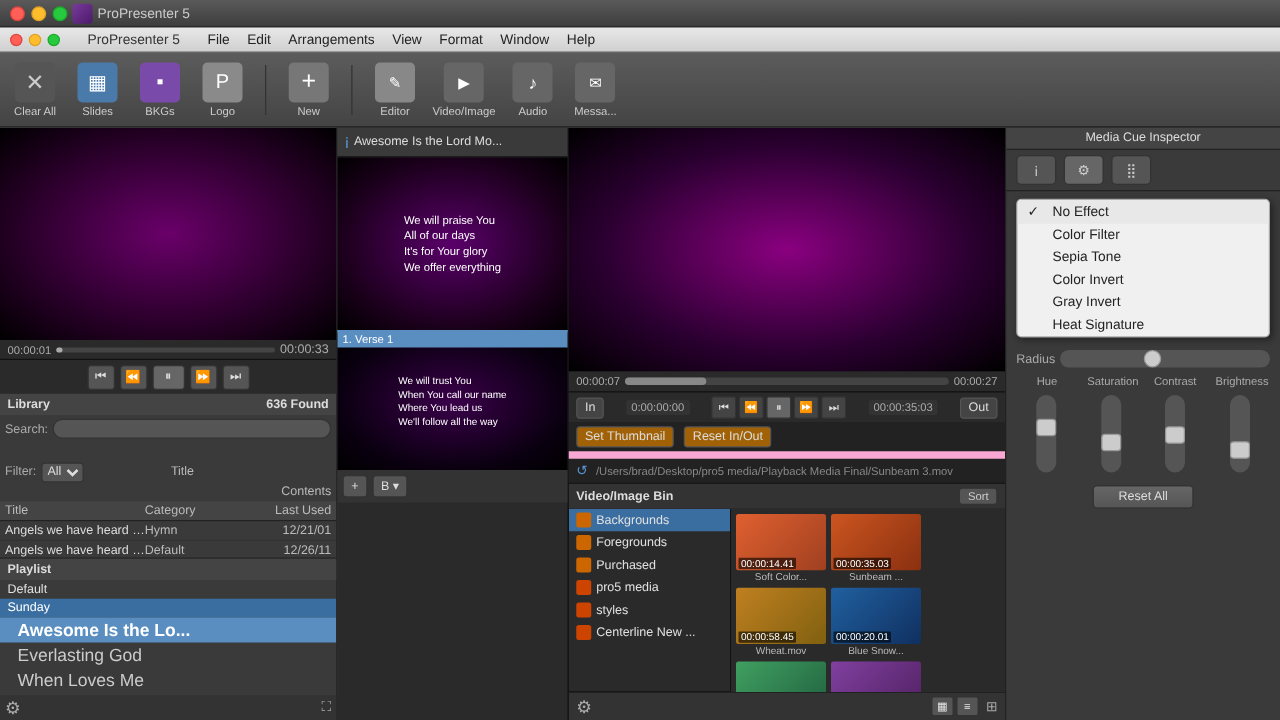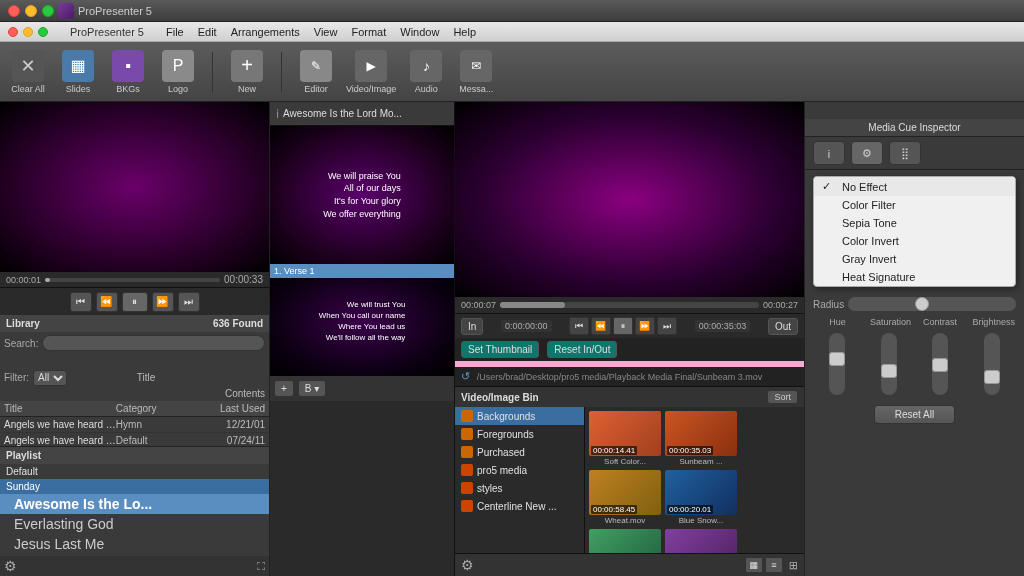--- a/index.html
+++ b/index.html
@@ -63,39 +63,39 @@
     .playlist-item.selected { background: #3a6ea0; color: white; }
     .playlist-sub { padding: 2px 14px; font-size: 14px; cursor: pointer; color: #ccc; }
     .playlist-sub.active { background: #5a8ec0; color: white; font-weight: bold; }
     .playlist-bottom { display: flex; align-items: center; gap: 4px; padding: 2px 4px; background: #333; }
 
     
     .center-panel { width: 185px; background: #2a2a2a; border-right: 1px solid #111; display: flex; flex-direction: column; }
     .center-header { background: #3a3a3a; padding: 3px 6px; font-size: 10px; color: #ddd; border-bottom: 1px solid #111; display: flex; align-items: center; gap: 4px; }
     .slide-preview { height: 140px; background: #000; position: relative; cursor: pointer; border-bottom: 2px solid #5a8ec0; }
     .slide-bg { width: 100%; height: 100%; background: radial-gradient(ellipse at center, #5a006a 0%, #1a001a 70%, #000 100%); display: flex; align-items: center; justify-content: center; }
-    .slide-text { color: white; font-size: 9px; text-align: right; line-height: 1.4; }
+    .slide-text { color: white; font-size: 9px; text-align: left; line-height: 1.4; }
     .slide-label { background: #5a8ec0; padding: 2px 4px; font-size: 9px; color: white; }
     .slide-preview2 { height: 110px; background: #000; cursor: pointer; }
     .slide-bg2 { width: 100%; height: 100%; background: radial-gradient(ellipse at center, #3a004a 0%, #0a0010 70%, #000 100%); display: flex; align-items: center; justify-content: center; }
     .center-bottom { display: flex; gap: 4px; padding: 4px; background: #333; }
     .center-btn { background: #555; border: 1px solid #333; border-radius: 3px; padding: 2px 6px; font-size: 10px; color: #ddd; cursor: pointer; display: flex; align-items: center; gap: 2px; }
 
     
     .video-panel { flex: 1; background: #1a1a1a; display: flex; flex-direction: column; }
     .video-preview { height: 195px; background: #000; position: relative; }
     .video-bg { width: 100%; height: 100%; background: radial-gradient(ellipse at center, #8a0080 0%, #2a0030 60%, #000 100%); }
     .video-controls { background: #2a2a2a; padding: 3px 6px; display: flex; align-items: center; gap: 4px; }
     .video-time { font-size: 9px; color: #aaa; }
     .video-progress { flex: 1; height: 6px; background: #444; border-radius: 3px; position: relative; }
     .video-btn { width: 20px; height: 18px; background: #444; border: 1px solid #333; border-radius: 2px; display: flex; align-items: center; justify-content: center; font-size: 9px; cursor: pointer; color: #ddd; }
     .video-transport { background: #2a2a2a; display: flex; align-items: center; justify-content: space-between; padding: 3px 6px; gap: 3px; border-top: 1px solid #111; }
     .in-out-btn { background: #444; border: 1px solid #555; border-radius: 3px; padding: 2px 6px; font-size: 10px; color: #ddd; cursor: pointer; }
     .transport-group { display: flex; gap: 2px; }
-    .set-btn { background: #0f766e; border: 1px solid #555; border-radius: 3px; padding: 2px 6px; font-size: 10px; color: #ddd; cursor: pointer; margin: 4px 6px; }
+    .set-btn { background: #a16207; border: 1px solid #555; border-radius: 3px; padding: 2px 6px; font-size: 10px; color: #ddd; cursor: pointer; margin: 4px 6px; }
 
     .file-path { padding: 3px 6px; font-size: 9px; color: #888; background: #222; border-top: 6px solid #f9a8d4; }
 
     
     .bin-panel { flex: 1; display: flex; flex-direction: column; overflow: hidden; }
     .bin-header { background: #333; padding: 3px 6px; font-size: 10px; font-weight: bold; color: #ddd; display: flex; justify-content: space-between; align-items: center; border-top: 1px solid #111; }
     .bin-sort-btn { background: #555; border: 1px solid #333; border-radius: 3px; padding: 1px 6px; font-size: 9px; color: #ccc; cursor: pointer; }
     .bin-sidebar { display: flex; flex: 1; overflow: hidden; }
     .bin-tree { width: 130px; background: #2a2a2a; border-right: 1px solid #111; overflow-y: auto; }
     .bin-tree-item { display: flex; align-items: center; gap: 4px; padding: 3px 6px; font-size: 10px; cursor: pointer; }
@@ -105,21 +105,21 @@
     .bin-item { width: 72px; display: flex; flex-direction: column; align-items: center; cursor: pointer; }
     .bin-thumb { width: 72px; height: 45px; border-radius: 2px; position: relative; overflow: hidden; }
     .bin-time { position: absolute; bottom: 1px; left: 2px; font-size: 8px; color: white; background: rgba(0,0,0,0.6); padding: 0 2px; border-radius: 1px; }
     .bin-label { font-size: 8px; color: #bbb; text-align: center; margin-top: 1px; width: 100%; white-space: nowrap; overflow: hidden; text-overflow: ellipsis; }
     .bin-bottom { display: flex; align-items: center; justify-content: space-between; padding: 3px 6px; background: #333; border-top: 1px solid #111; }
     .view-toggle { display: flex; gap: 2px; }
     .view-btn { width: 18px; height: 16px; background: #555; border: 1px solid #333; border-radius: 2px; display: flex; align-items: center; justify-content: center; font-size: 9px; cursor: pointer; }
 
     
     .right-panel { width: 220px; background: #3a3a3a; border-left: 1px solid #222; display: flex; flex-direction: column; }
-    .inspector-header { background: #444; padding: 3px 6px; font-size: 10px; color: #ddd; text-align: center; border-bottom: 1px solid #222; margin-top: 17px; }
+    .inspector-header { background: #444; padding: 3px 6px; font-size: 10px; color: #ddd; text-align: center; border-bottom: 1px solid #222; }
     .inspector-tabs { display: flex; background: #3a3a3a; padding: 4px 8px; gap: 6px; border-bottom: 1px solid #222; }
     .insp-tab { width: 32px; height: 24px; background: #555; border: 1px solid #333; border-radius: 4px; display: flex; align-items: center; justify-content: center; cursor: pointer; font-size: 11px; color: #ccc; }
     .insp-tab.active { background: #666; }
 
     
     .dropdown-overlay { position: relative; margin: 6px 8px; }
     .dropdown-menu { background: #f0f0f0; border: 1px solid #aaa; border-radius: 4px; overflow: hidden; box-shadow: 2px 2px 6px rgba(0,0,0,0.4); }
     .dropdown-item { padding: 3px 24px; font-size: 11px; color: #222; cursor: pointer; display: flex; align-items: center; gap: 4px; }
     .dropdown-item.selected { background: #e8e8e8; }
     .dropdown-check { width: 12px; margin-left: -16px; margin-right: 4px; color: #222; font-size: 11px; }
@@ -257,38 +257,38 @@
         </div>
         <div class="table-body">
           <div class="table-row">
             <span class="col-title">Angels we have heard on...</span>
             <span class="col-cat">Hymn</span>
             <span class="col-used">12/21/01</span>
           </div>
           <div class="table-row">
             <span class="col-title">Angels we have heard on...</span>
             <span class="col-cat">Default</span>
-            <span class="col-used">07/24/11</span>
+            <span class="col-used">12/26/11</span>
           </div>
           <div class="table-row">
             <span class="col-title">Animal</span>
             <span class="col-cat">Presenta...</span>
             <span class="col-used">11/7/11</span>
           </div>
         </div>
       </div>
 
       <div class="playlist">
         <div class="playlist-header">Playlist</div>
         <div class="playlist-list">
           <div class="playlist-item">Default</div>
           <div class="playlist-item selected">Sunday</div>
           <div class="playlist-sub active">Awesome Is the Lo...</div>
           <div class="playlist-sub">Everlasting God</div>
-          <div class="playlist-sub">Jesus Last Me</div>
+          <div class="playlist-sub">When Loves Me</div>
         </div>
         <div class="playlist-bottom">
           <span style="font-size:14px; cursor:pointer; color:#aaa;">⚙</span>
           <div style="flex:1;"></div>
           <span style="font-size:11px; cursor:pointer; color:#aaa;">⛶</span>
         </div>
       </div>
     </div>
 
     <div class="center-panel">

